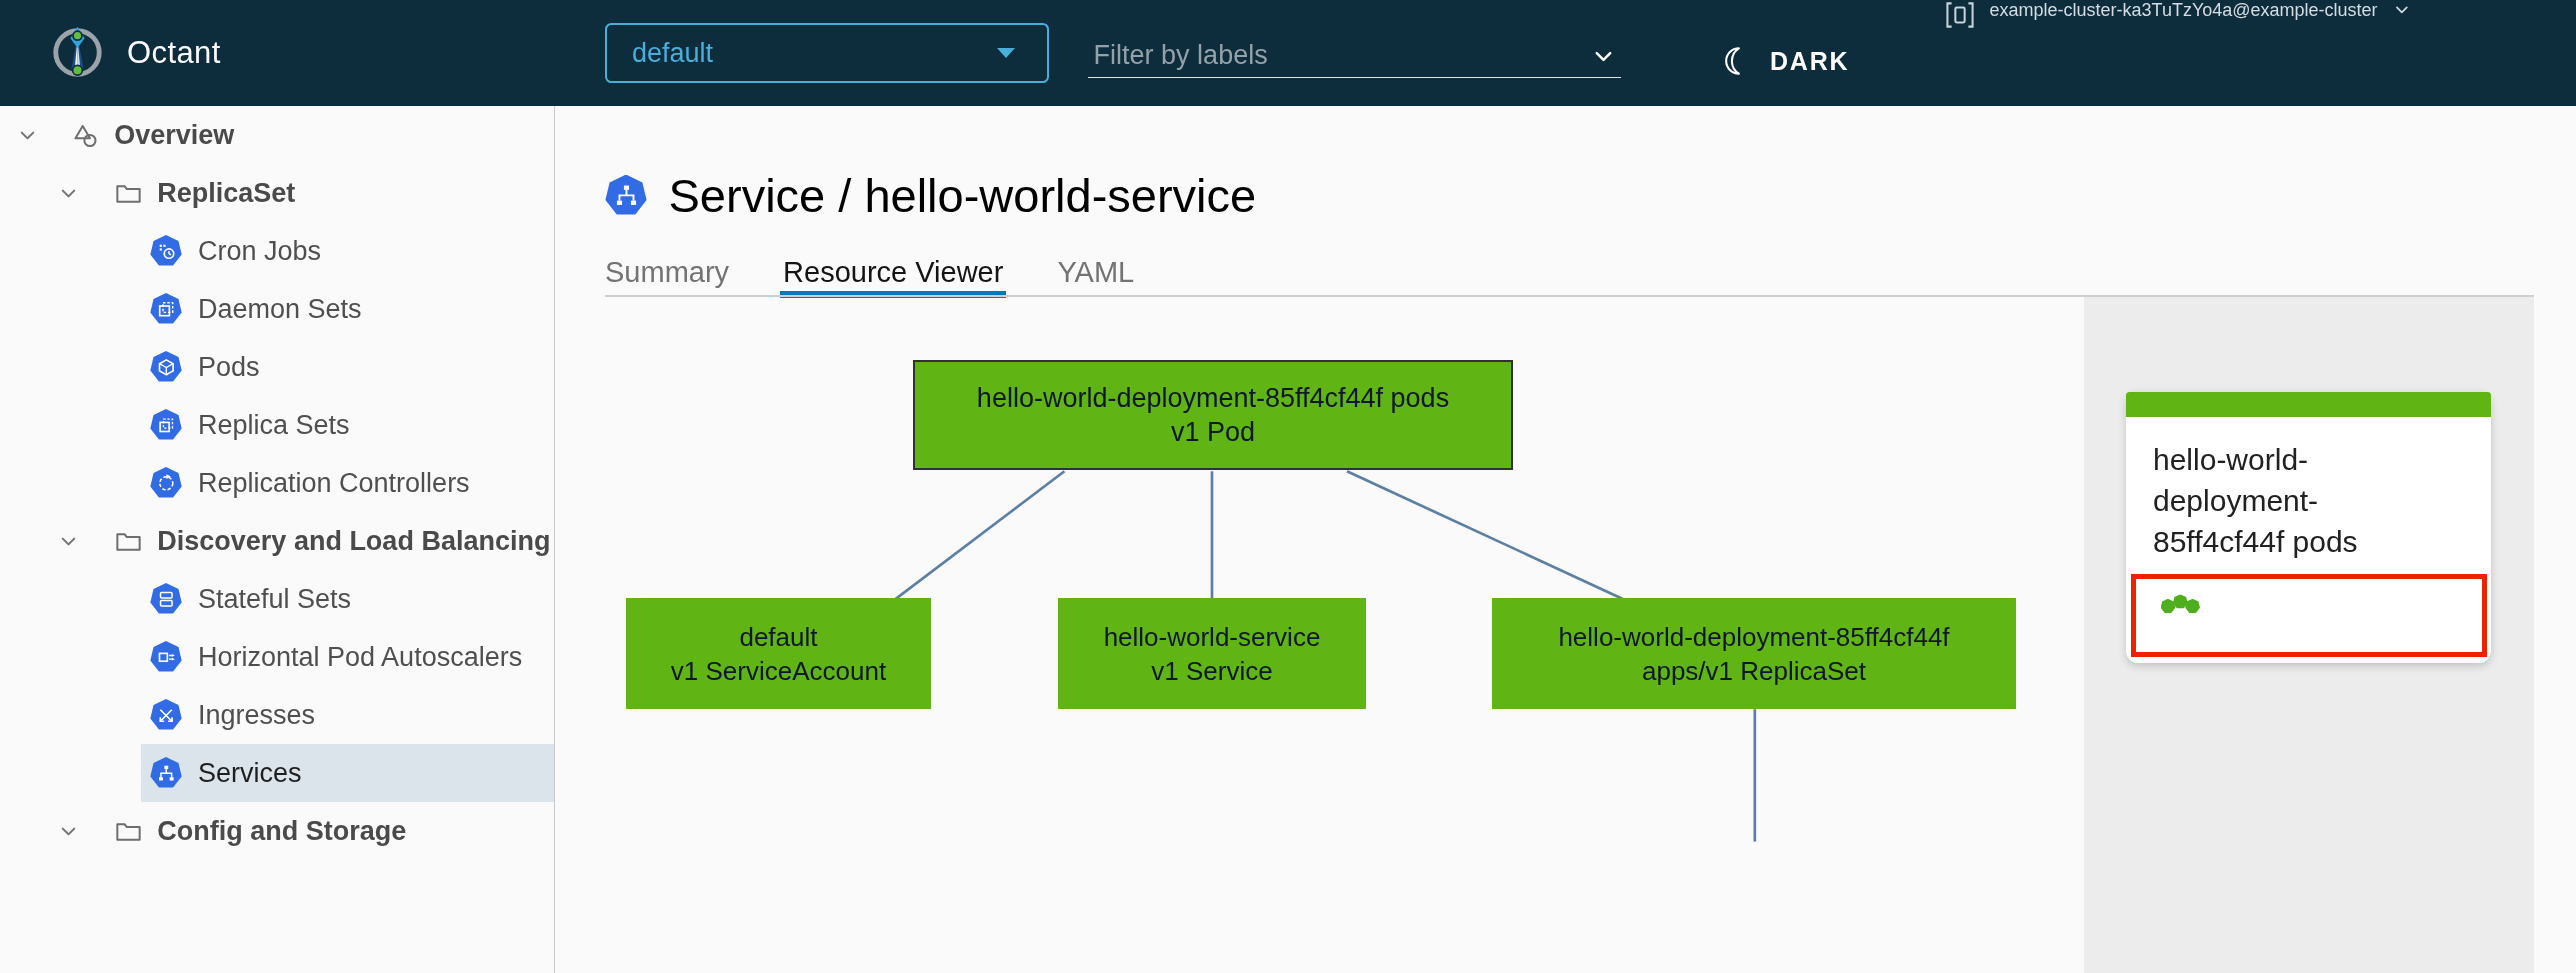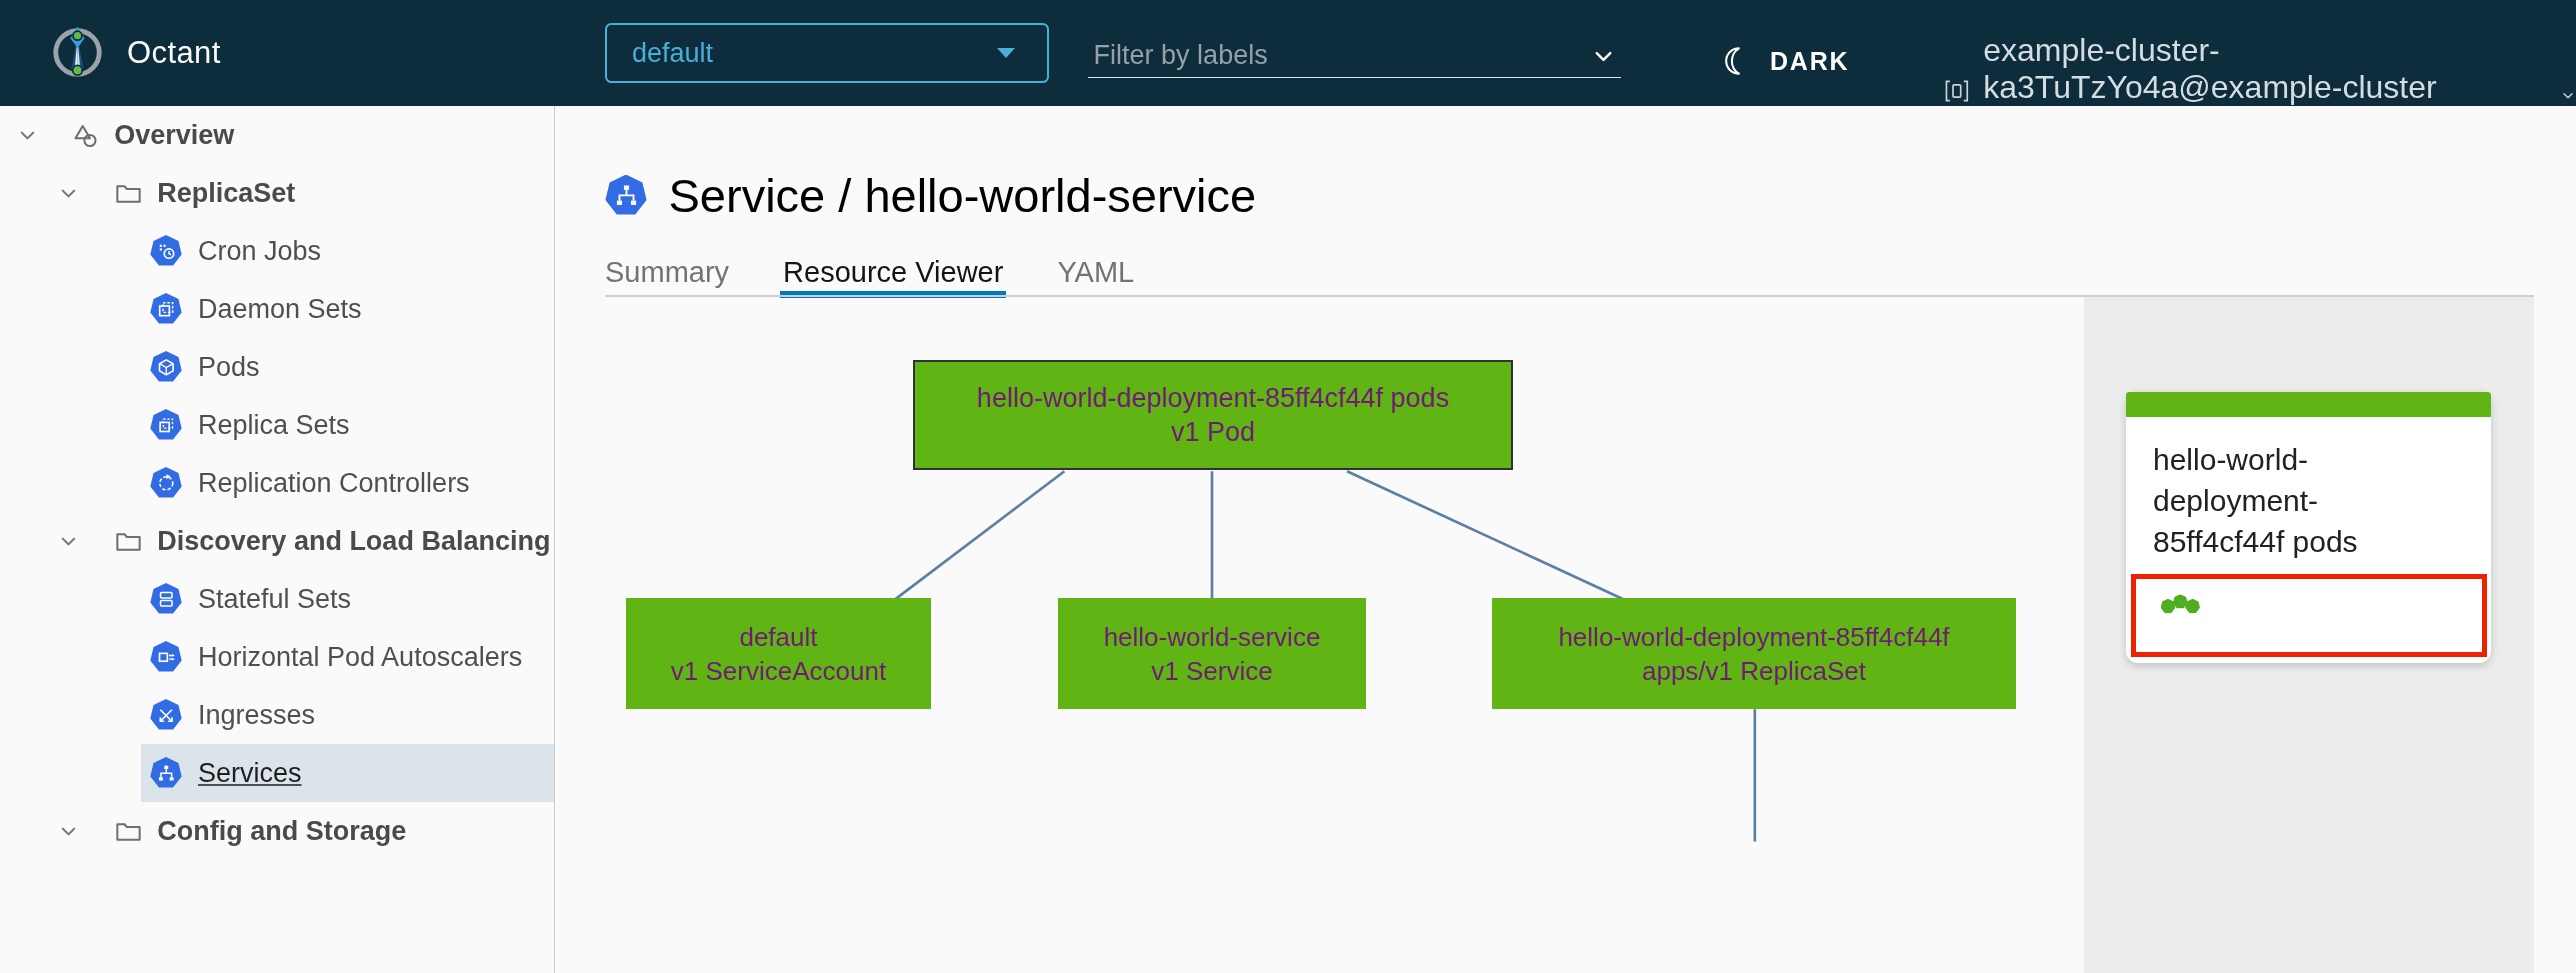--- a/index.html
+++ b/index.html
@@ -17,31 +17,31 @@
   .ns-caret{position:absolute;right:32px;top:50%;transform:translateY(-50%);width:0;height:0;
             border-left:9px solid transparent;border-right:9px solid transparent;border-top:10.7px solid #49afd9;}
   .filter{position:absolute;left:1088px;top:25px;width:533px;height:52px;border-bottom:1.8px solid #dde6ea;}
   .filter input{position:absolute;left:3.6px;bottom:5.4px;width:465px;background:transparent;border:none;outline:none;
                 font-family:"Liberation Sans",sans-serif;font-size:27px;color:#fff;}
   .filter input::placeholder{color:#95a1a9;}
   .filter-chev{position:absolute;right:3.6px;bottom:7.2px;width:27px;height:27px;color:#fff;}
   .theme-toggle{position:absolute;left:1721px;top:8px;height:106px;display:flex;align-items:center;gap:17px;cursor:pointer;}
   .moon{width:32px;height:32px;color:#fff;}
   .dark-label{font-size:25px;font-weight:700;color:#fff;letter-spacing:1.8px;}
-  .context{position:absolute;left:1943px;top:0;height:106px;display:flex;align-items:flex-end;gap:12.5px;
-           color:#d5dde2;font-size:32px;font-weight:300;cursor:pointer;}
+  .context{position:absolute;left:1943px;top:0;height:106px;display:flex;align-items:flex-start;gap:12.5px;
+           color:#d5dde2;font-size:18px;font-weight:300;cursor:pointer;}
   .cluster-ic{width:34px;height:30px;color:#c9d3d9;}
   .ctx-chev{width:19.7px;height:19.7px;color:#cdd7dc;margin-left:1.8px;}
 
   
   .sidebar{position:absolute;top:106px;left:0;width:555px;height:867px;background:#fafafa;
            border-right:1.8px solid #c9c9c9;box-sizing:border-box;}
   .srow{height:58px;display:flex;align-items:center;font-size:27px;color:#4f4f4f;cursor:pointer;}
   .srow.group .slabel{font-weight:700;color:#4a4a4a;}
-  .srow.selected{background:linear-gradient(to right,rgba(0,0,0,0) 141px,#dbe4ea 141px);text-decoration:underline;}
+  .srow.selected{background:linear-gradient(to right,rgba(0,0,0,0) 141px,#dbe4ea 141px);}
   .srow.selected .slabel{color:#1f1f1f;}
   .chev{width:23px;height:23px;color:#747474;flex:none;}
   .l0 .chev{margin-left:16px;} .l0 .typeicon{margin-left:32px;} 
   .l1 .chev{margin-left:57px;} .l1 .typeicon{margin-left:34px;}
   .typeicon{width:29px;height:29px;color:#6e6e6e;flex:none;}
   .slabel{margin-left:14.3px;white-space:nowrap;}
   .hepta{width:32px;height:32px;margin-left:150px;flex:none;background:#326ce5;color:#fff;
          display:flex;align-items:center;justify-content:center;
          clip-path:polygon(50% 0%,89% 19%,99% 61%,72% 95%,28% 95%,1% 61%,11% 19%);}
   .hepta svg{width:20.6px;height:20.6px;}
@@ -54,21 +54,21 @@
   .title-hepta svg{width:27px;height:27px;}
   .page-title{margin-left:21.5px;font-size:47px;color:#000;font-weight:400;white-space:nowrap;}
   .tabs{position:absolute;left:605px;top:254px;display:flex;}
   .tab{font-size:29px;line-height:36px;color:#737373;margin-right:54px;padding-bottom:5.4px;position:relative;cursor:pointer;}
   .tab.active{color:#141414;}
   .tab.active::after{content:"";position:absolute;left:-2.7px;right:-2.7px;bottom:-2.7px;height:7.2px;background:#0079b8;}
   .separator{position:absolute;left:605px;top:295px;width:1929px;height:1.8px;background:#cfcfcf;}
 
   
   .edges{position:absolute;left:0;top:0;width:2576px;height:973px;pointer-events:none;}
-  .node{position:absolute;background:#60b515;color:#701a75;display:flex;flex-direction:column;align-items:center;
+  .node{position:absolute;background:#60b515;color:#0f172a;display:flex;flex-direction:column;align-items:center;
         justify-content:center;text-align:center;font-size:26px;line-height:34px;box-sizing:border-box;cursor:pointer;}
   .node-pod{left:913px;top:360px;width:600px;height:110px;border:2.7px solid #2e3236;font-size:27px;}
   .node-sa{left:626px;top:598px;width:305px;height:111px;}
   .node-svc{left:1058px;top:598px;width:308px;height:111px;}
   .node-rs{left:1492px;top:598px;width:524px;height:111px;}
   .node-dep{left:1569px;top:842px;width:372px;height:100px;}
 
   
   .side-panel{position:absolute;left:2084px;top:297px;width:450px;height:676px;background:#ececec;}
   .card{position:absolute;left:42px;top:95px;width:365px;background:#fff;border-radius:12px;

